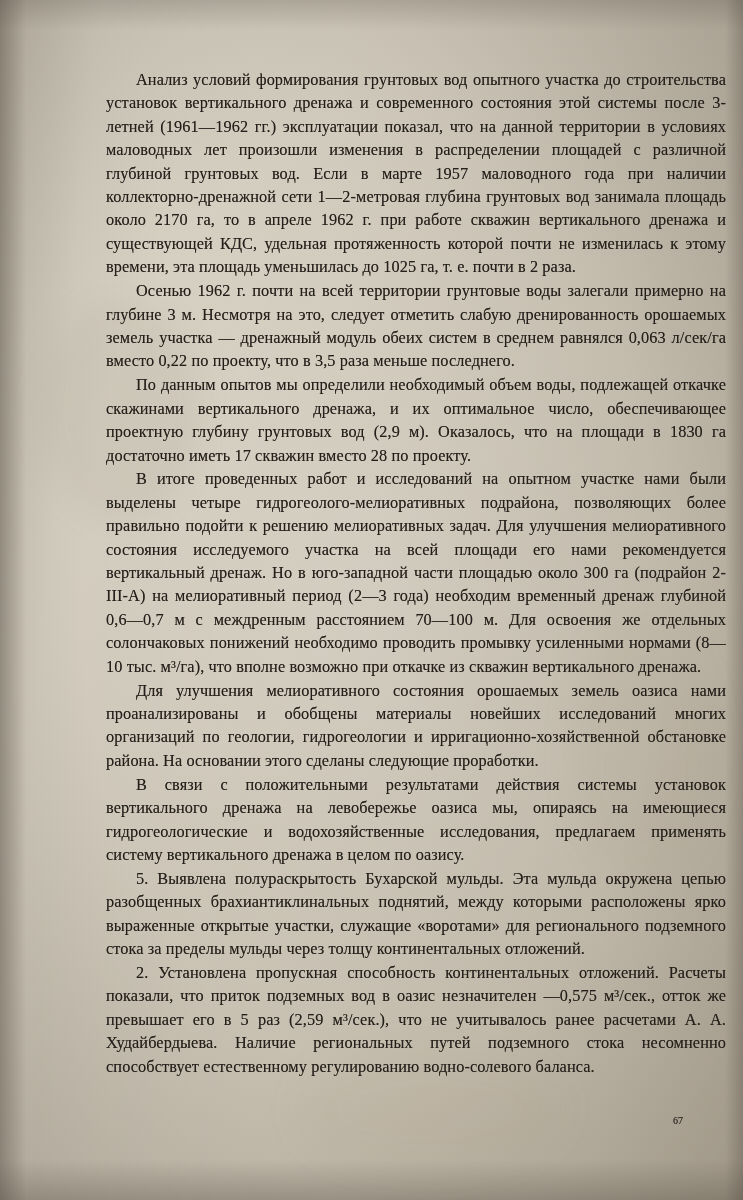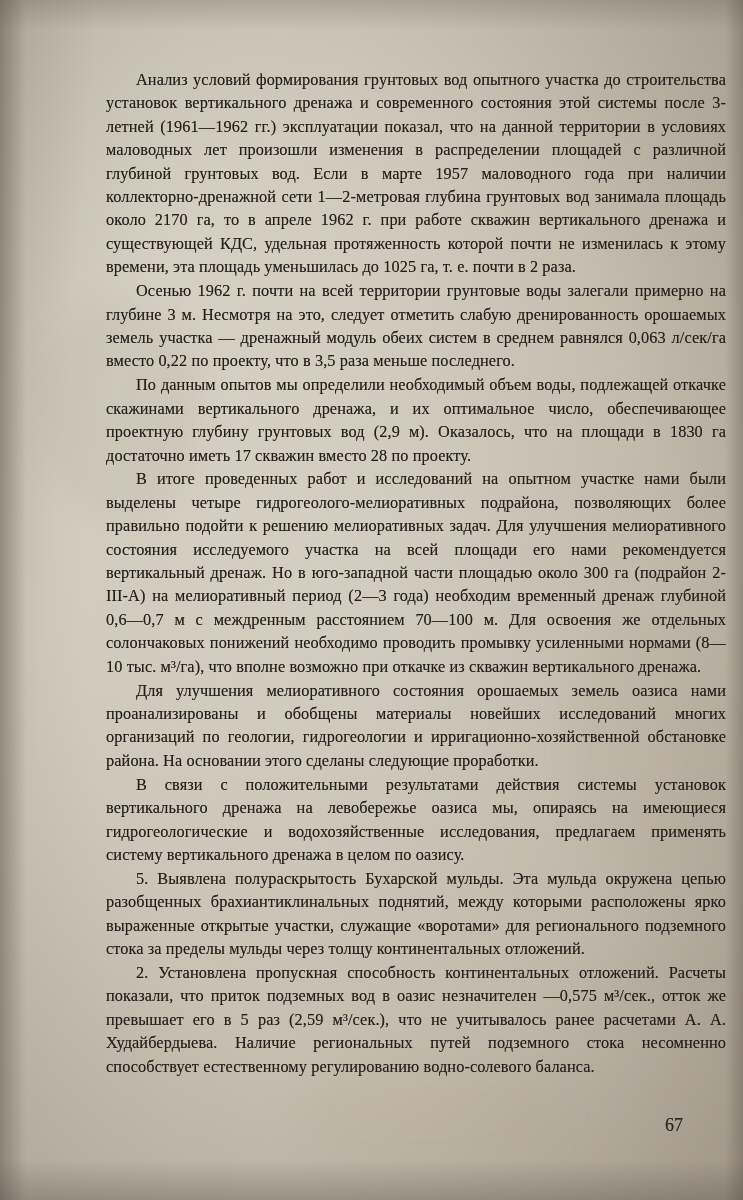--- a/index.html
+++ b/index.html
@@ -86,21 +86,21 @@
     text-shadow: 0 0 0.6px rgba(40,34,28,0.55);
     font-weight: 400;
   }
   p.para:last-child {
     margin-bottom: 0;
   }
   #page-number {
     position: absolute;
     right: 60px;
     top: 1115px;
-    font-size: 18px;
+    font-size: 10px;
     color: #2b251f;
     font-family: "Liberation Serif", serif;
     z-index: 3;
     text-shadow: 0 0 0.6px rgba(40,34,28,0.5);
   }
   
   .smudge {
     position: absolute;
     border-radius: 50%;
     pointer-events: none;

